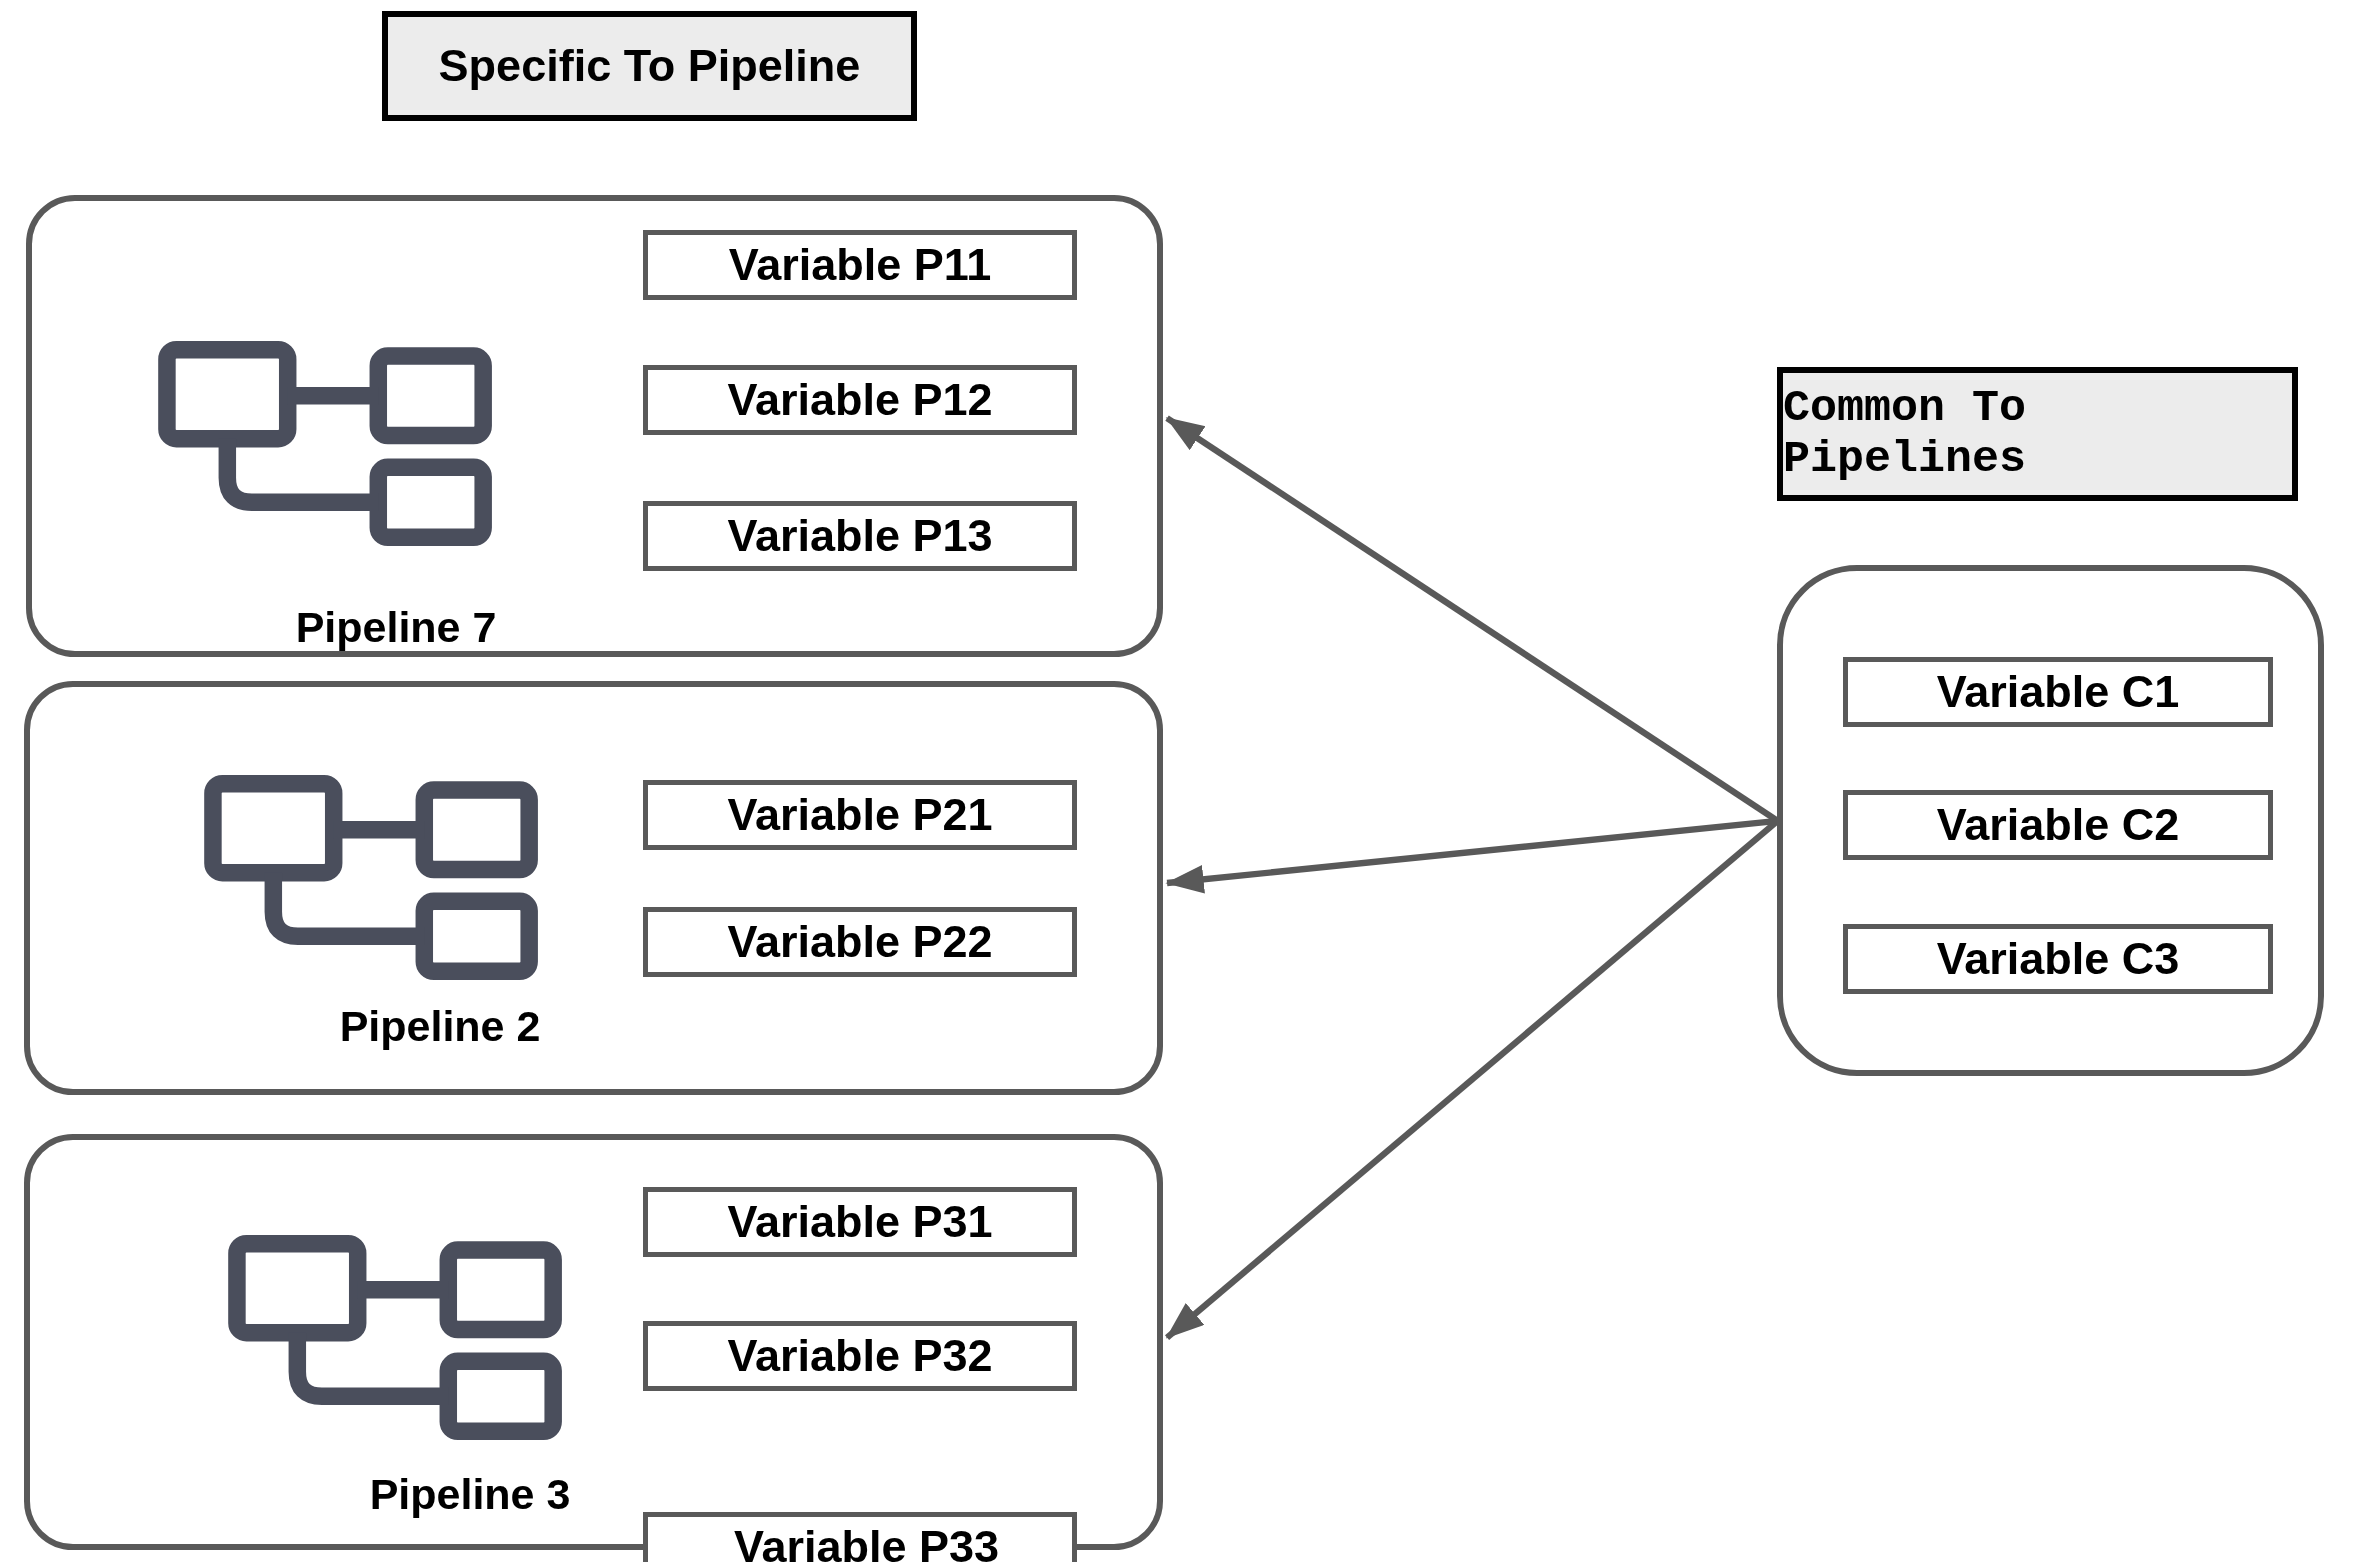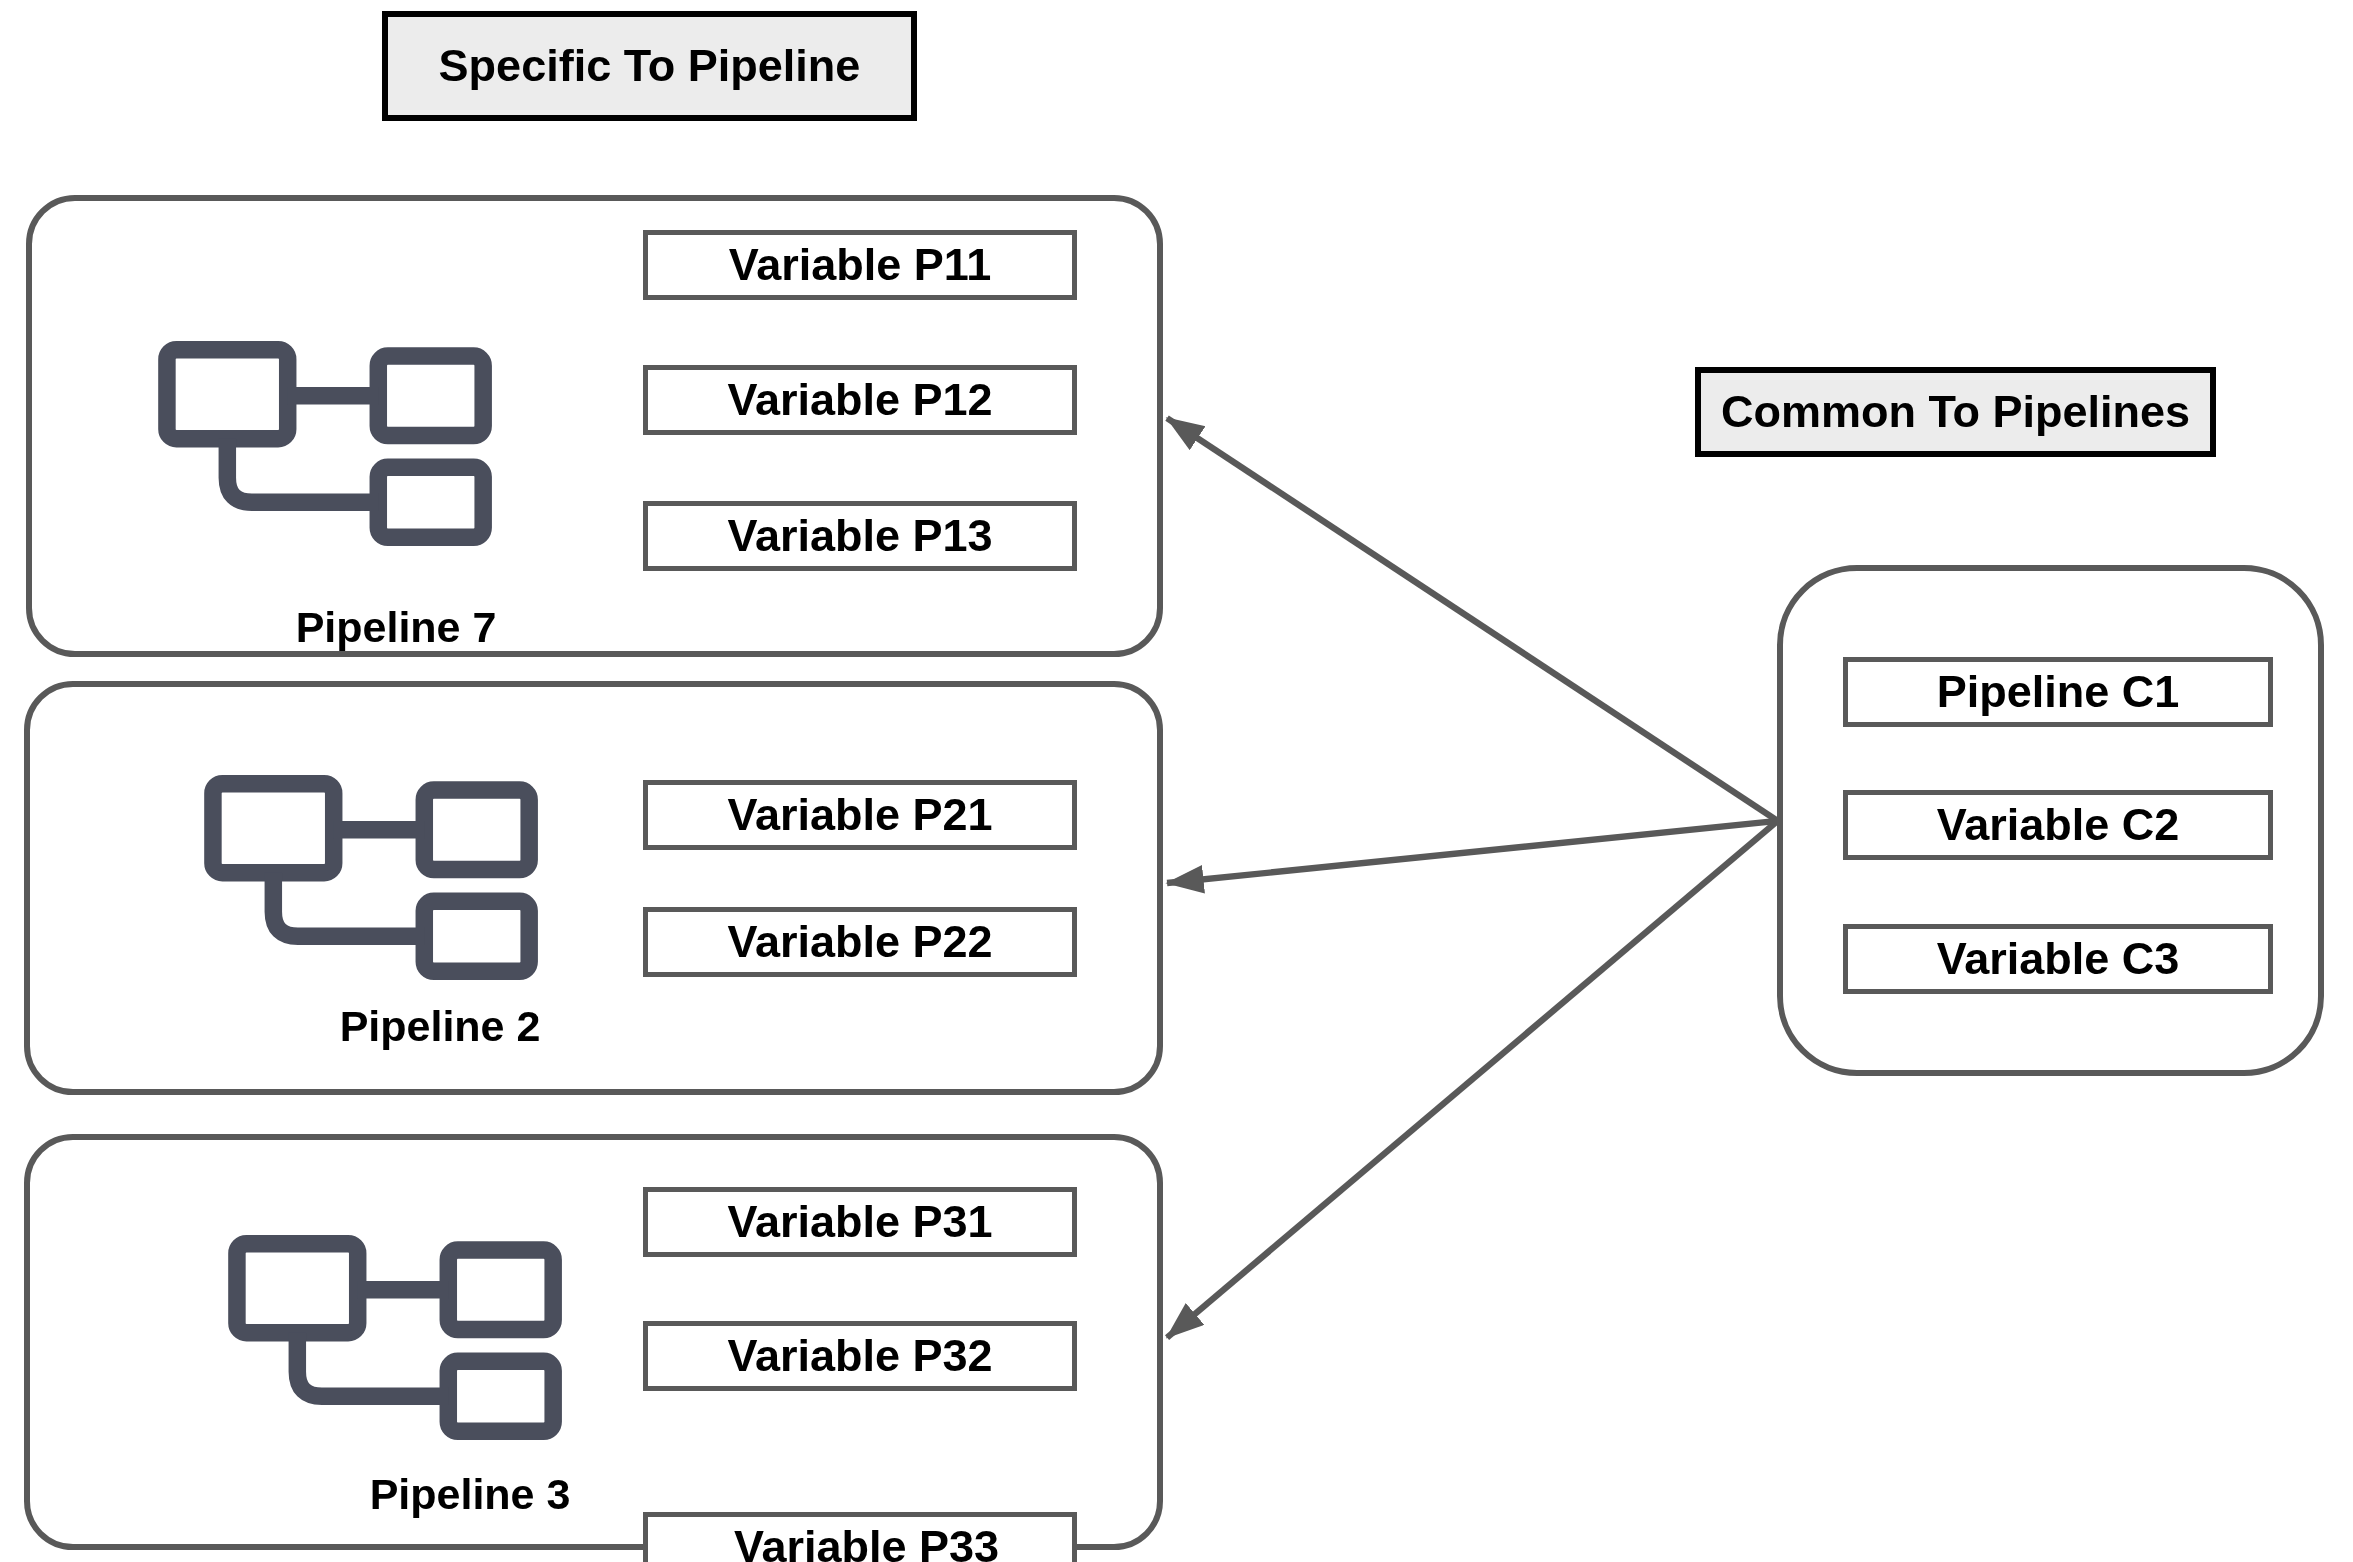--- a/index.html
+++ b/index.html
@@ -40,21 +40,21 @@
     position:absolute;
     width:366px;
     text-align:center;
     font-size:43px;
     line-height:48px;
   }
   .flow-icon{position:absolute;color:var(--icon,#4a4e5c);}
   .arrow-layer{position:absolute;left:0;top:0;width:2354px;height:1563px;pointer-events:none;}
   
   #title-specific{left:382px;top:11px;width:535px;height:110px;}
-  #title-common{left:1695px;top:367px;width:521px;height:90px;}
+  #title-common{left:1777px;top:367px;width:521px;height:134px;font-family:Liberation Mono, monospace;}
   #pipeline-1{left:26px;top:195px;width:1137px;height:462px;}
   #pipeline-2{left:24px;top:681px;width:1139px;height:414px;}
   #pipeline-3{left:24px;top:1134px;width:1139px;height:416px;}
   #common-container{left:1777px;top:565px;width:547px;height:511px;}
   .pvar{left:643px;width:434px;height:70px;}
   #p11{top:230px;} #p12{top:365px;} #p13{top:501px;}
   #p21{top:780px;} #p22{top:907px;}
   #p31{top:1187px;} #p32{top:1321px;} #p33{top:1512px;padding-left:13px;}
   .cvar{left:1843px;width:430px;height:70px;}
   #c1{top:657px;} #c2{top:790px;} #c3{top:924px;align-items:center;}
@@ -141,21 +141,21 @@
     <span>Variable P31</span>
   </div>
   <div class="var-box pvar" id="p32">
     <span>Variable P32</span>
   </div>
   <div class="var-box pvar" id="p33">
     <span>Variable P33</span>
   </div>
 
   <div class="var-box cvar" id="c1">
-    <span>Pipeline C1</span>
+    <span>Variable C1</span>
   </div>
   <div class="var-box cvar" id="c2">
     <span>Variable C2</span>
   </div>
   <div class="var-box cvar" id="c3">
     <span>Variable C3</span>
   </div>
 
 </div>
 

